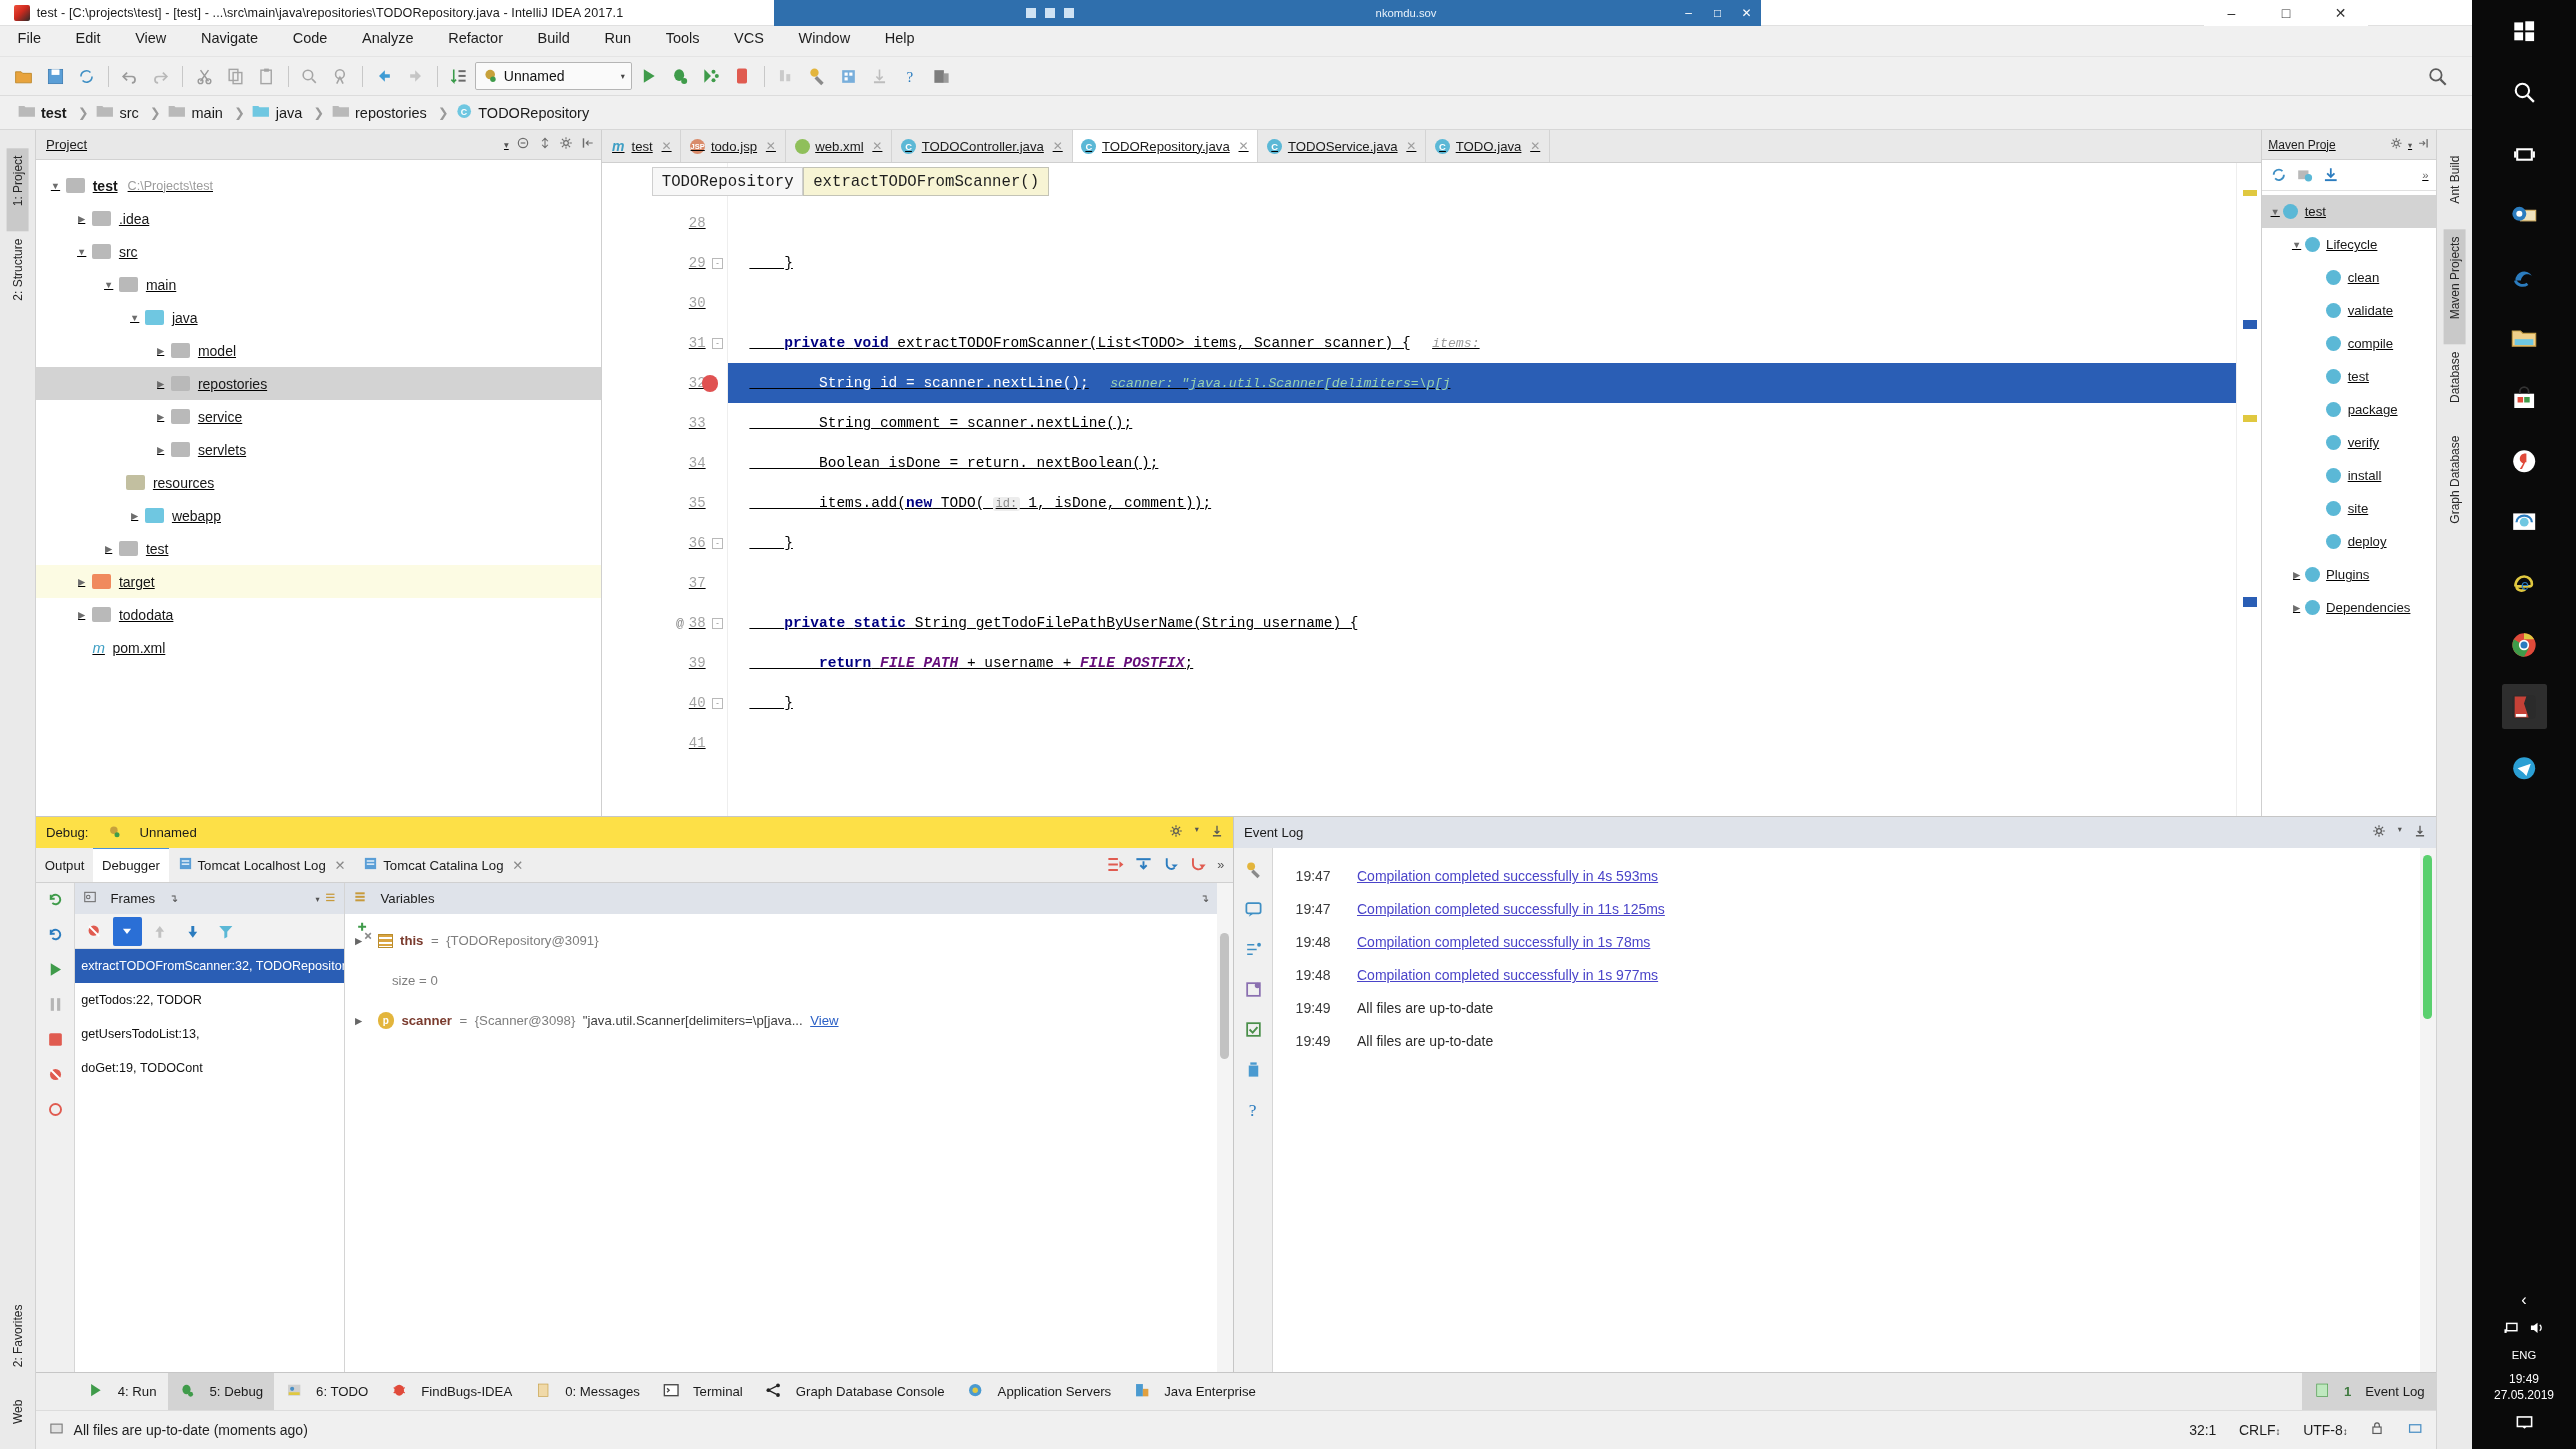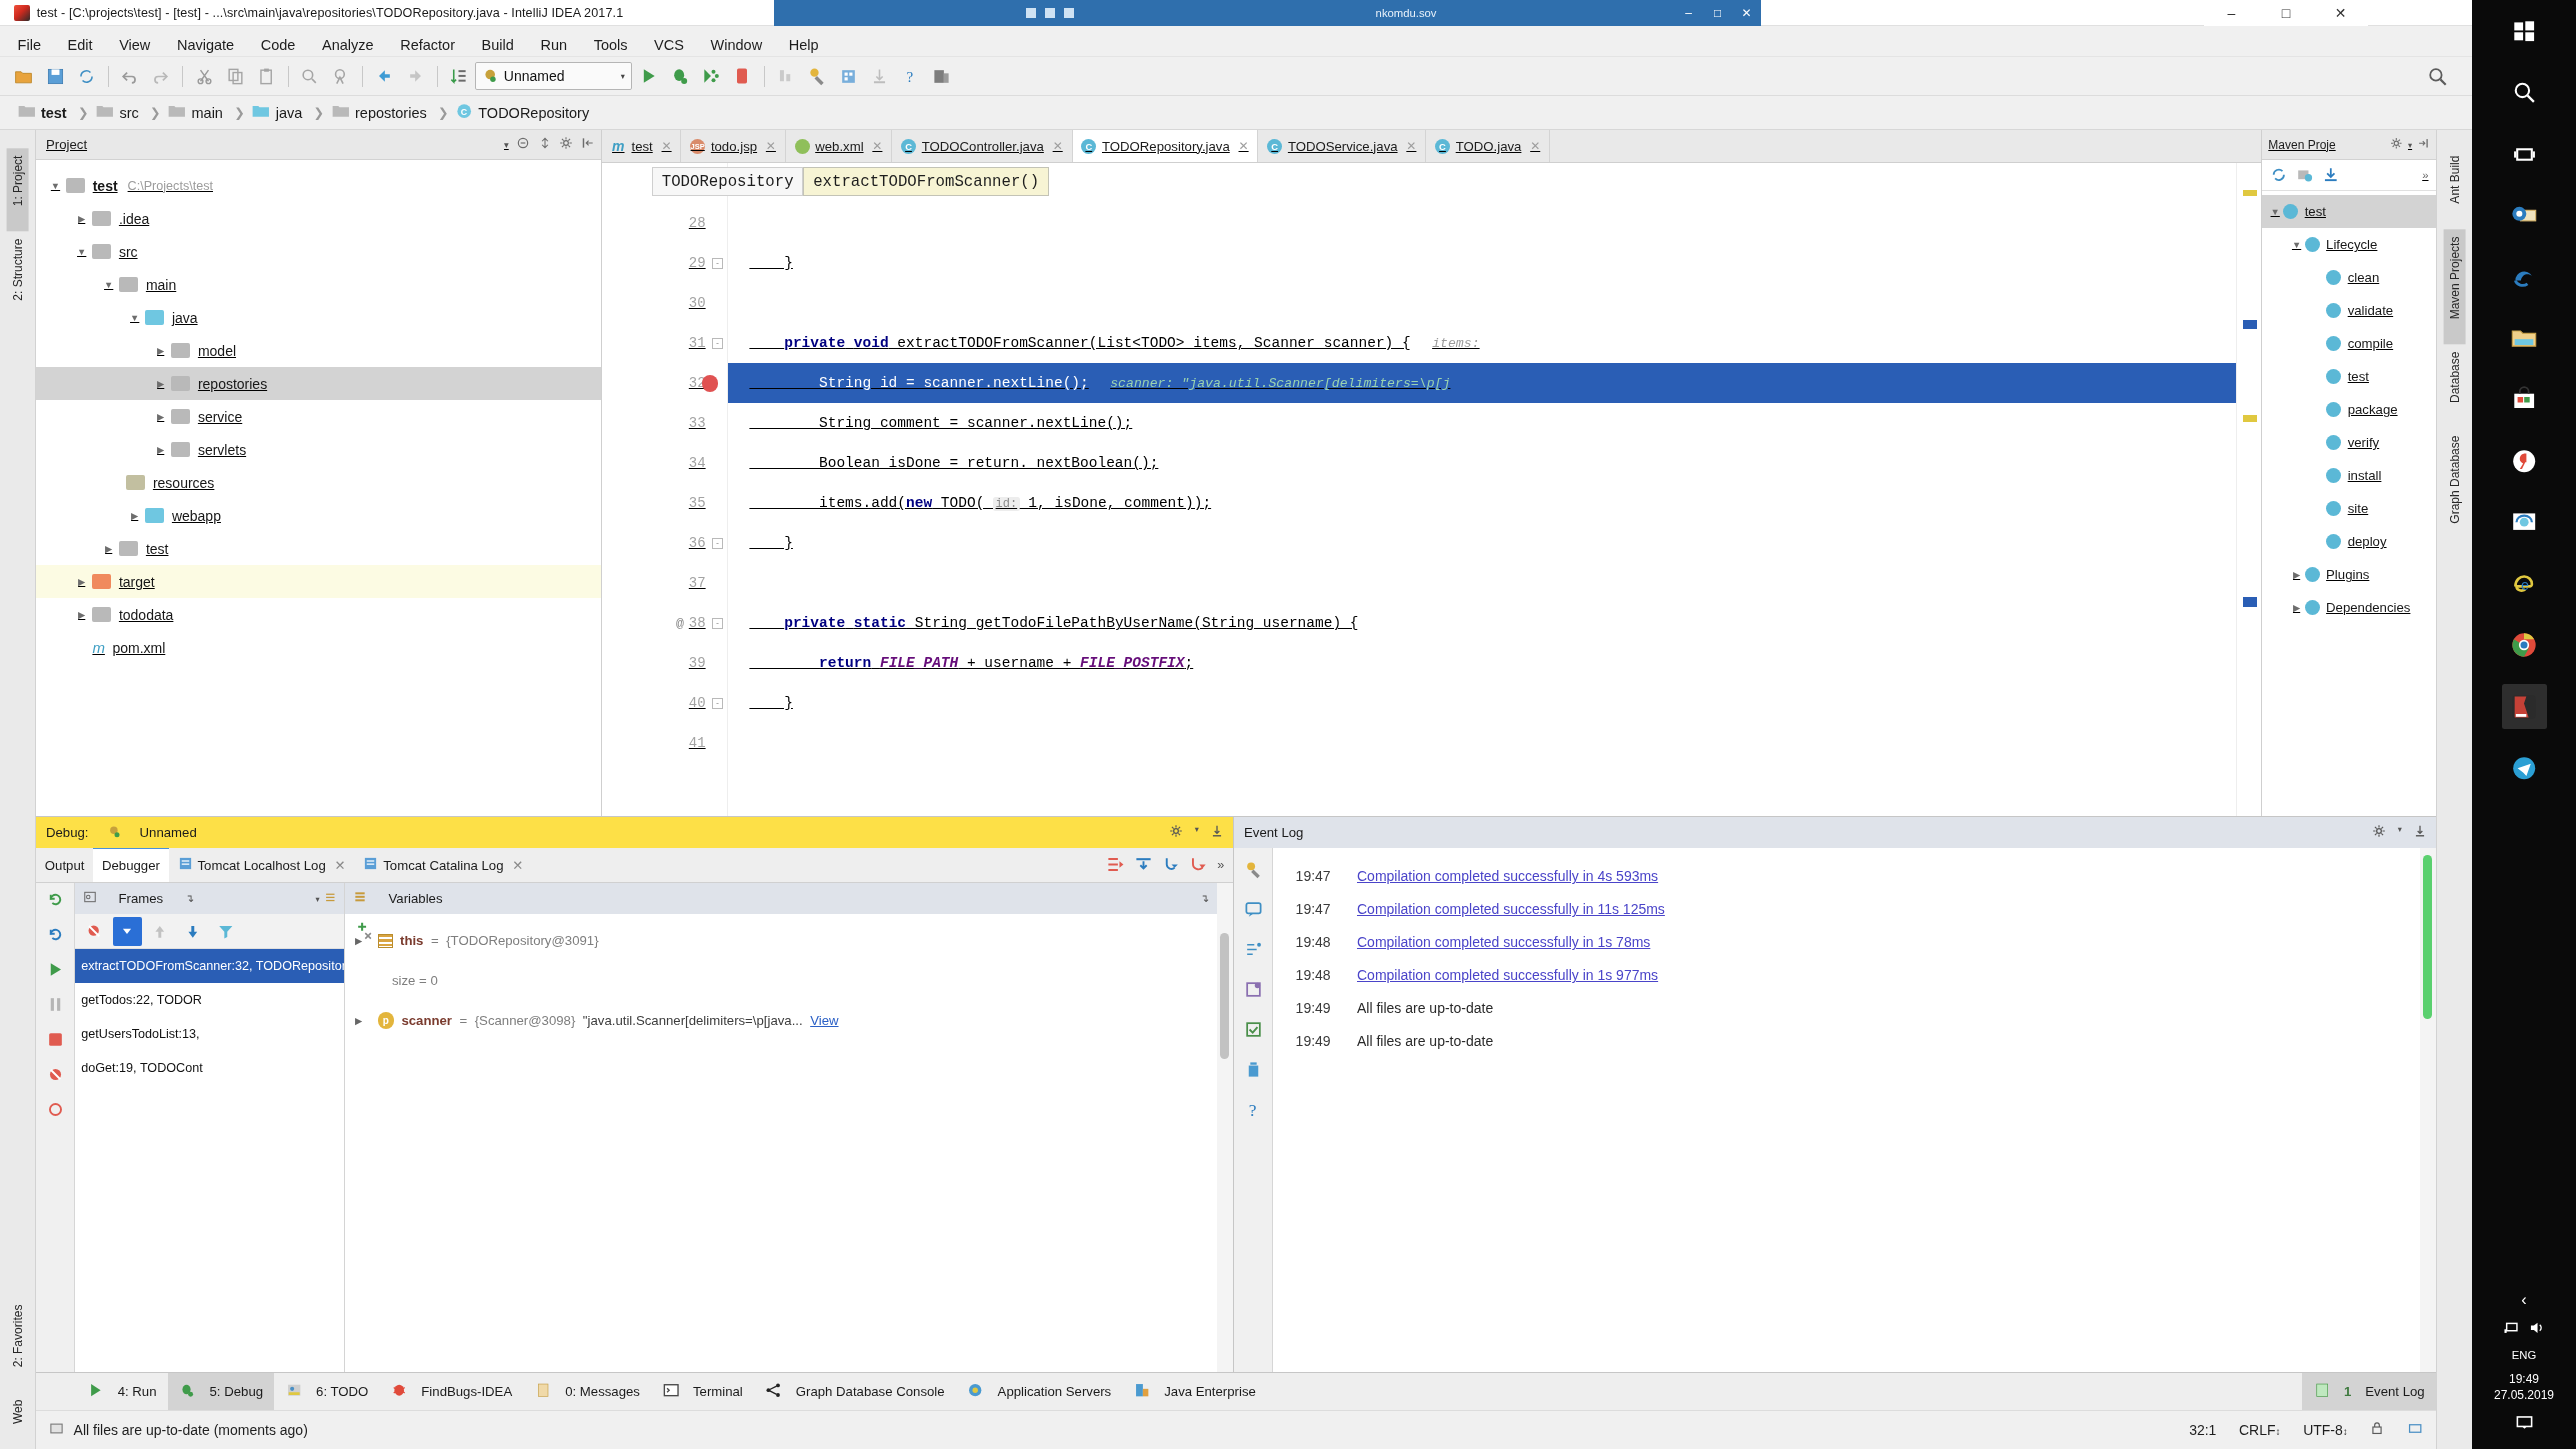--- a/index.html
+++ b/index.html
@@ -28,22 +28,22 @@
   .ov-ctrl { width:29px;height:26.4px; color:#fff; font-size:12px; display:flex;
      align-items:center; justify-content:center; }
   .ov-ctrl.close { }
 
   .win-ctrls { position:absolute; right:104px; top:0; height:26.4px; width:164px;
      display:flex; background:#fff;}
   .win-ctrls .wc { flex:1; display:flex; align-items:center; justify-content:center;
      font-size:14px; color:#333; }
 
   
-  .menubar { height:31px; display:flex; align-items:flex-end; padding-left:8.8px;
-    background:#f0f0f0; gap:9px; border-bottom:0.6px solid #e4e4e4; }
+  .menubar { height:31px; display:flex; align-items:flex-start; padding-left:8.8px;
+    background:#f0f0f0; gap:17px; border-bottom:0.6px solid #e4e4e4; }
   .menu-item { font-size:14.5px; color:#1d1d1d; padding:3.8px 8.8px; white-space:nowrap;
      cursor:default; }
 
   
   .toolbar { height:39px; display:flex; align-items:center; padding-left:8.8px;
     background:#f0f0f0; gap:1.3px; border-bottom:0.6px solid #dcdcdc; position:relative;}
   .tb-btn { width:30px; height:30px; display:flex; align-items:center;
      justify-content:center; border-radius:1.9px; }
   .tb-btn svg { display:block; }
   .tb-sep { width:0.6px; height:21.4px; background:#c8c8c8; margin:0 5px; }
@@ -172,21 +172,21 @@
   .dtab { display:flex; align-items:center; gap:5px; padding:0 8.8px; font-size:13.2px;
      color:#1b1b1b; white-space:nowrap; }
   .dtab.active { background:#fff; border-top:1.3px solid #4a90d9; }
   .dbg-main { flex:1; display:flex; min-height:0; }
   .dbg-side { width:39px; background:#f0f0f0; border-right:0.6px solid #d6d6d6;
      display:flex; flex-direction:column; align-items:center; padding-top:6.3px; gap:14px;}
   .dbg-cols { flex:1; display:flex; min-width:0; }
   .frames-col { width:270px; display:flex; flex-direction:column;
      border-right:0.6px solid #d4d4d4; }
   .col-head { height:31px; background:#dfe3ea; display:flex; align-items:center;
-     gap:22px; padding:0 7.5px; font-size:13.2px; color:#1b1b1b; }
+     gap:14px; padding:0 7.5px; font-size:13.2px; color:#1b1b1b; }
   .col-head .right { margin-left:auto; }
   .frm-tb { height:35px; display:flex; align-items:center; gap:3.8px; padding:0 5px;
      background:#f2f2f2; border-bottom:0.6px solid #e0e0e0;}
   .fbtn { width:29px;height:29px; display:flex;align-items:center;justify-content:center;
      border-radius:1.9px; }
   .fbtn.on { background:#2a6fd6; }
   .frames-list { flex:1; font-size:12.6px; overflow:hidden; }
   .frow { height:34px; display:flex; align-items:center; padding-left:6.3px;
      white-space:nowrap; color:#111; }
   .frow.sel { background:#2a5eb5; color:#fff; }

